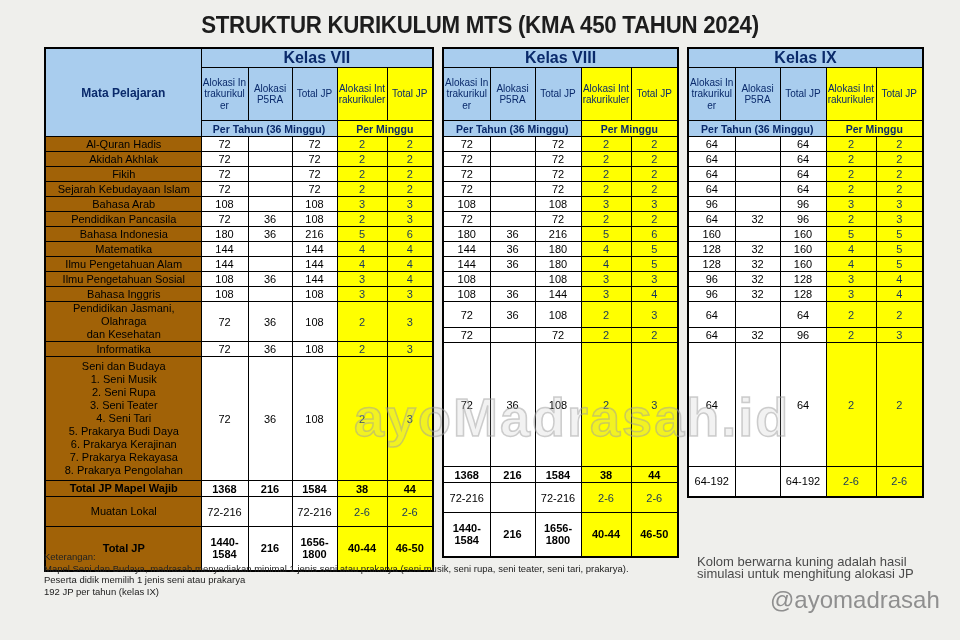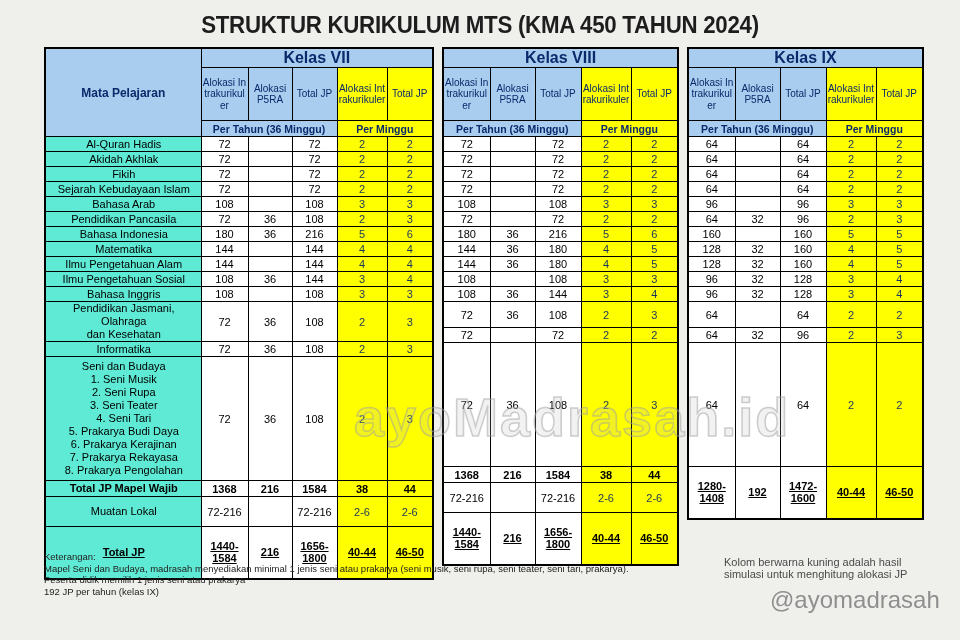--- a/index.html
+++ b/index.html
@@ -31,36 +31,36 @@
   .hblue { background:var(--blue,#a9cdee); color:var(--htext,#0a2a6b); }
   .hyellow { background:var(--yellow,#ffff00); color:var(--htext,#0a2a6b); }
   .kelas { font-size:16px; font-weight:bold; }
   .mp { font-size:12px; font-weight:bold; }
   .ch { font-size:10px; font-weight:normal; line-height:11.5px; padding:1px; }
   .wb { word-break:break-all; }
   .sub { font-size:10.5px; font-weight:bold; }
   .hr1 { height:19px; } .hr2 { height:53px; } .hr3 { height:16px; }
   
   .r-norm { height:15px; } .r-tall2 { height:26px; } .r-seni { height:124px; }
-  .r-bold { height:16px; } .r-mlokal { height:30px; } .r-btotal { height:52px;text-decoration:underline; }
+  .r-bold { height:16px; } .r-mlokal { height:30px; } .r-btotal { height:44px; }
   td.lbl {
     text-align:left; padding:0 2px 0 3px; font-size:11px; line-height:13px;
-    background:#5eead4; color:#000;
+    background:#a16207; color:#000;
   }
   td.cw { font-size:11px; background:#fff; color:#000; line-height:12px; }
   td.cy { font-size:11px; background:var(--yellow,#ffff00); color:#17365d; line-height:12px; }
   td.b { font-weight:bold; color:#000; }
   
   .keterangan {
     position:absolute; left:44px; top:551px;
     font-size:9.5px; line-height:11.6px; color:#222;
   }
   .yellow-note {
-    position:absolute; left:724px; top:556px;
-    font-size:11px; line-height:12px; color:#4a4a4a;
+    position:absolute; left:697px; top:556px;
+    font-size:13px; line-height:12px; color:#4a4a4a;
   }
   .handle {
     position:absolute; left:770px; top:586px;
     font-size:24px; color:#8f8f8f;
   }
   .watermark {
     position:absolute; left:330px; top:386px;
     font-size:54px; font-weight:bold; letter-spacing:2px;
     color:rgba(185,185,185,0.18);
     -webkit-text-stroke:1.5px rgba(160,160,160,0.5);
@@ -503,26 +503,26 @@
           <td class="cy">2</td>
           <td class="cy">3</td>
         </tr>
         <tr class="r-seni">
           <td class="cw">64</td>
           <td class="cw"></td>
           <td class="cw">64</td>
           <td class="cy">2</td>
           <td class="cy">2</td>
         </tr>
-        <tr class="r-btotal">
-          <td class="cw b">1280-1408</td>
-          <td class="cw b">192</td>
-          <td class="cw b">1472-1600</td>
-          <td class="cy b">40-44</td>
-          <td class="cy b">46-50</td>
+        <tr class="r-mlokal">
+          <td class="cw">64-192</td>
+          <td class="cw"></td>
+          <td class="cw">64-192</td>
+          <td class="cy">2-6</td>
+          <td class="cy">2-6</td>
         </tr>
       </tbody>
   </table>
 
 </div>
 
 <div class="watermark">ayoMadrasah.id</div>
 
 <div class="keterangan">
   <div>Keterangan:</div>

